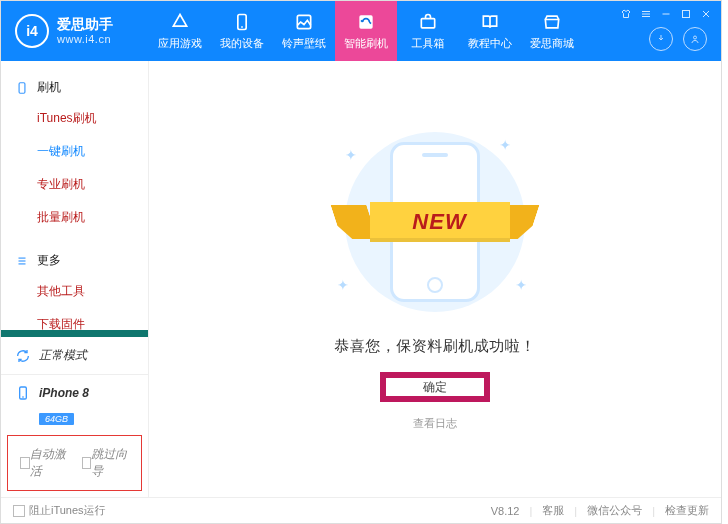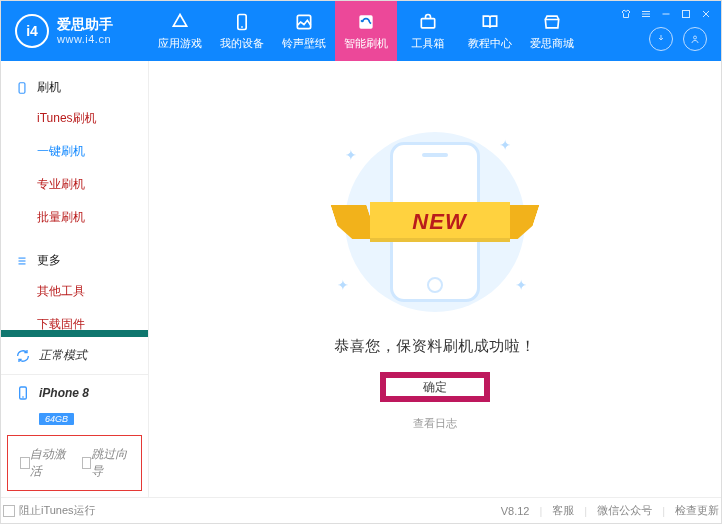--- a/index.html
+++ b/index.html
@@ -51,21 +51,21 @@
   .ribbon::before { left:-14px; transform:skewX(18deg); clip-path:polygon(0 0,100% 0,100% 100%,30% 100%,0 60%); }
   .ribbon::after { right:-14px; transform:skewX(-18deg); clip-path:polygon(0 0,100% 0,100% 60%,70% 100%,0 100%); }
   .ribbon .band { width:140px; height:40px; background:#ffd23f; display:flex; align-items:center; justify-content:center; font-weight:900; font-style:italic; font-size:22px; color:#b91c1c; letter-spacing:1px; box-shadow:inset 0 -4px 0 rgba(0,0,0,.08);margin-left:9px; }
   .star { position:absolute; color:#b7dcff; font-size:14px; z-index:1; }
   .s1{top:20px;left:20px}.s2{top:10px;right:34px}.s3{bottom:24px;left:12px}.s4{bottom:24px;right:18px}
   .success { margin-top:20px; font-size:15px; color:#333; letter-spacing:.5px; }
   .ok-btn { margin-top:16px; width:110px; height:30px; border:6px solid #be185d; background:#fff; display:flex; align-items:center; justify-content:center; font-size:12px; color:#444; cursor:pointer; }
   .log-link { margin-top:14px; font-size:11px; color:#999; cursor:pointer; }
 
   
-  .footer { height:26px; border-top:1px solid #eee; display:flex; align-items:center; padding:0 2px; font-size:11px; color:#888; }
+  .footer { height:26px; border-top:1px solid #eee; display:flex; align-items:center; padding:0 12px; font-size:11px; color:#888; }
   .footer .left { display:flex; align-items:center; gap:4px; }
   .footer .left .box { width:12px;height:12px;border:1px solid #bbb; }
   .footer .right { margin-left:auto; display:flex; align-items:center; gap:10px; }
   .footer .sep { color:#ddd; }
 </style>
 </head>
 <body>
 
 <div class="app">
   <div class="header" style="position:relative">

